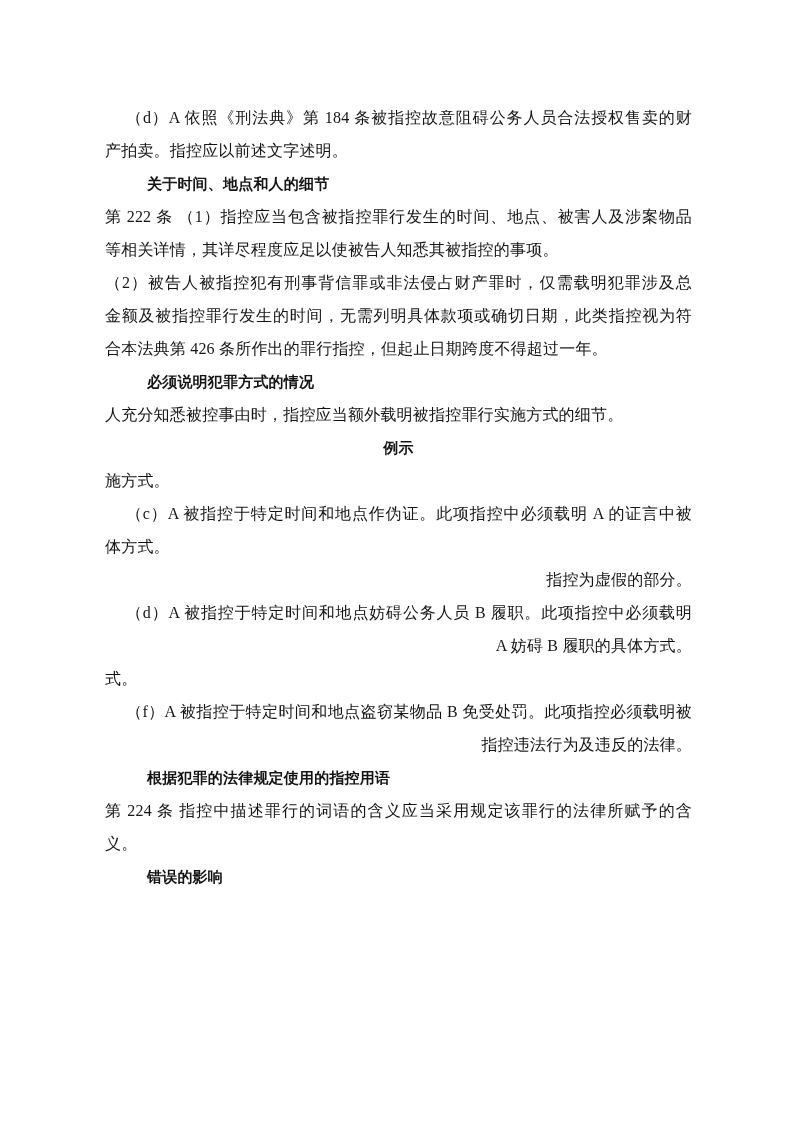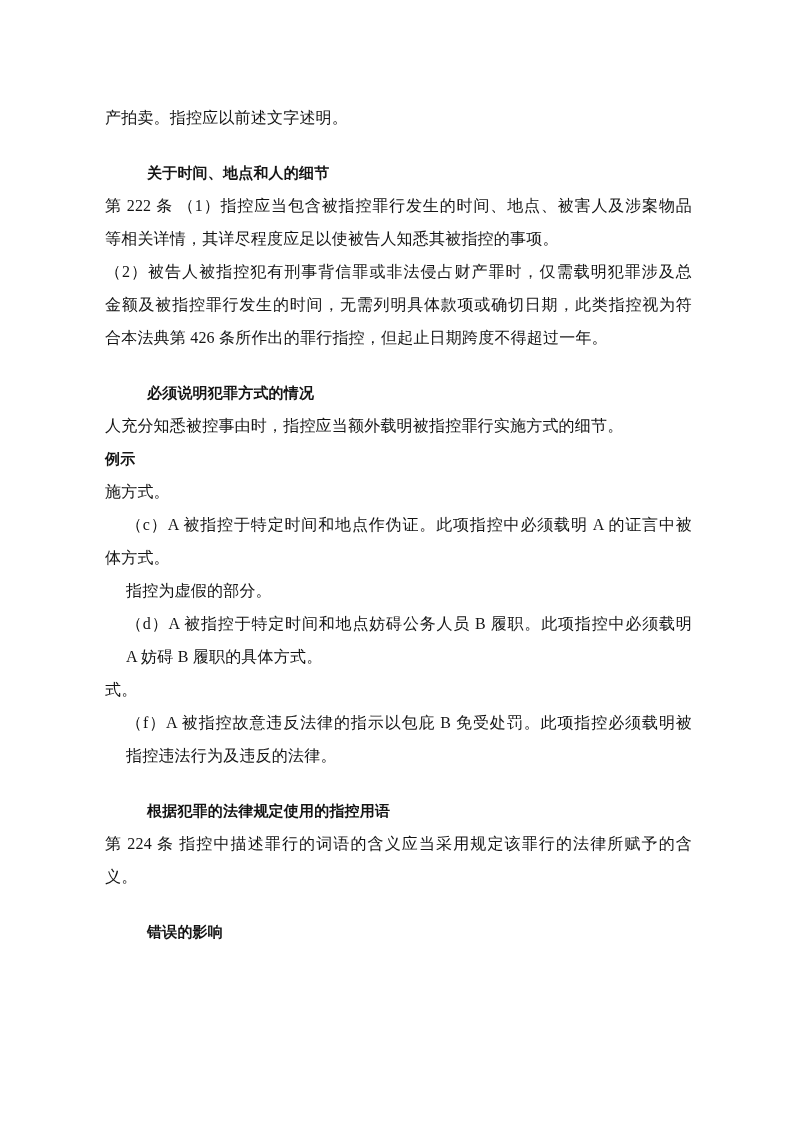--- a/index.html
+++ b/index.html
@@ -19,66 +19,67 @@
   .line {
     height:33px;
     line-height:33px;
     font-size:16px;
     letter-spacing:0.2px;
   }
   .justify {
     text-align:justify;
     text-align-last:justify;
   }
-  .indent1 { padding-left:21px; }
+  .indent1 { padding-left:21px;text-align:right; }
   .heading {
     font-family:"Liberation Sans","DejaVu Sans",sans-serif;
     font-weight:bold;
     font-size:15px;
     padding-left:42px;
-    margin-top:22px;
   }
   .center-heading {
     font-family:"Liberation Sans","DejaVu Sans",sans-serif;
     font-weight:bold;
     font-size:15px;
+    text-align:center;
   }
   .footer {
     position:absolute;
     top:1041px; left:0;
     width:793px;
     text-align:right;
     font-size:13px;
     line-height:18px;
     color:#222;
     padding-left:13px;
   }
 </style>
 </head>
 <body>
 
 <div class="doc">
+  <div class="line indent1 justify">（d）A 依照《刑法典》第 184 条被指控故意阻碍公务人员合法授权售卖的财</div>
   <div class="line">产拍卖。指控应以前述文字述明。</div>
   <div class="line heading">关于时间、地点和人的细节</div>
   <div class="line justify">第 222 条 （1）指控应当包含被指控罪行发生的时间、地点、被害人及涉案物品</div>
   <div class="line">等相关详情，其详尽程度应足以使被告人知悉其被指控的事项。</div>
   <div class="line justify">（2）被告人被指控犯有刑事背信罪或非法侵占财产罪时，仅需载明犯罪涉及总</div>
   <div class="line justify">金额及被指控罪行发生的时间，无需列明具体款项或确切日期，此类指控视为符</div>
   <div class="line">合本法典第 426 条所作出的罪行指控，但起止日期跨度不得超过一年。</div>
   <div class="line heading">必须说明犯罪方式的情况</div>
   <div class="line">人充分知悉被控事由时，指控应当额外载明被指控罪行实施方式的细节。</div>
   <div class="line center-heading">例示</div>
   <div class="line">施方式。</div>
   <div class="line indent1 justify">（c）A 被指控于特定时间和地点作伪证。此项指控中必须载明 A 的证言中被</div>
   <div class="line">体方式。</div>
   <div class="line indent1">指控为虚假的部分。</div>
   <div class="line indent1 justify">（d）A 被指控于特定时间和地点妨碍公务人员 B 履职。此项指控中必须载明</div>
   <div class="line indent1">A 妨碍 B 履职的具体方式。</div>
   <div class="line">式。</div>
-  <div class="line indent1 justify">（f）A 被指控故意违反法律的指示以包庇 B 免受处罚。此项指控必须载明被</div>
+  <div class="line indent1 justify">（f）A 被指控于特定时间和地点盗窃某物品 B 免受处罚。此项指控必须载明被</div>
   <div class="line indent1">指控违法行为及违反的法律。</div>
   <div class="line heading">根据犯罪的法律规定使用的指控用语</div>
   <div class="line justify">第 224 条 指控中描述罪行的词语的含义应当采用规定该罪行的法律所赋予的含</div>
   <div class="line">义。</div>
   <div class="line heading">错误的影响</div>
 </div>
 
 <div class="footer">65</div>
 
 </body></html>

